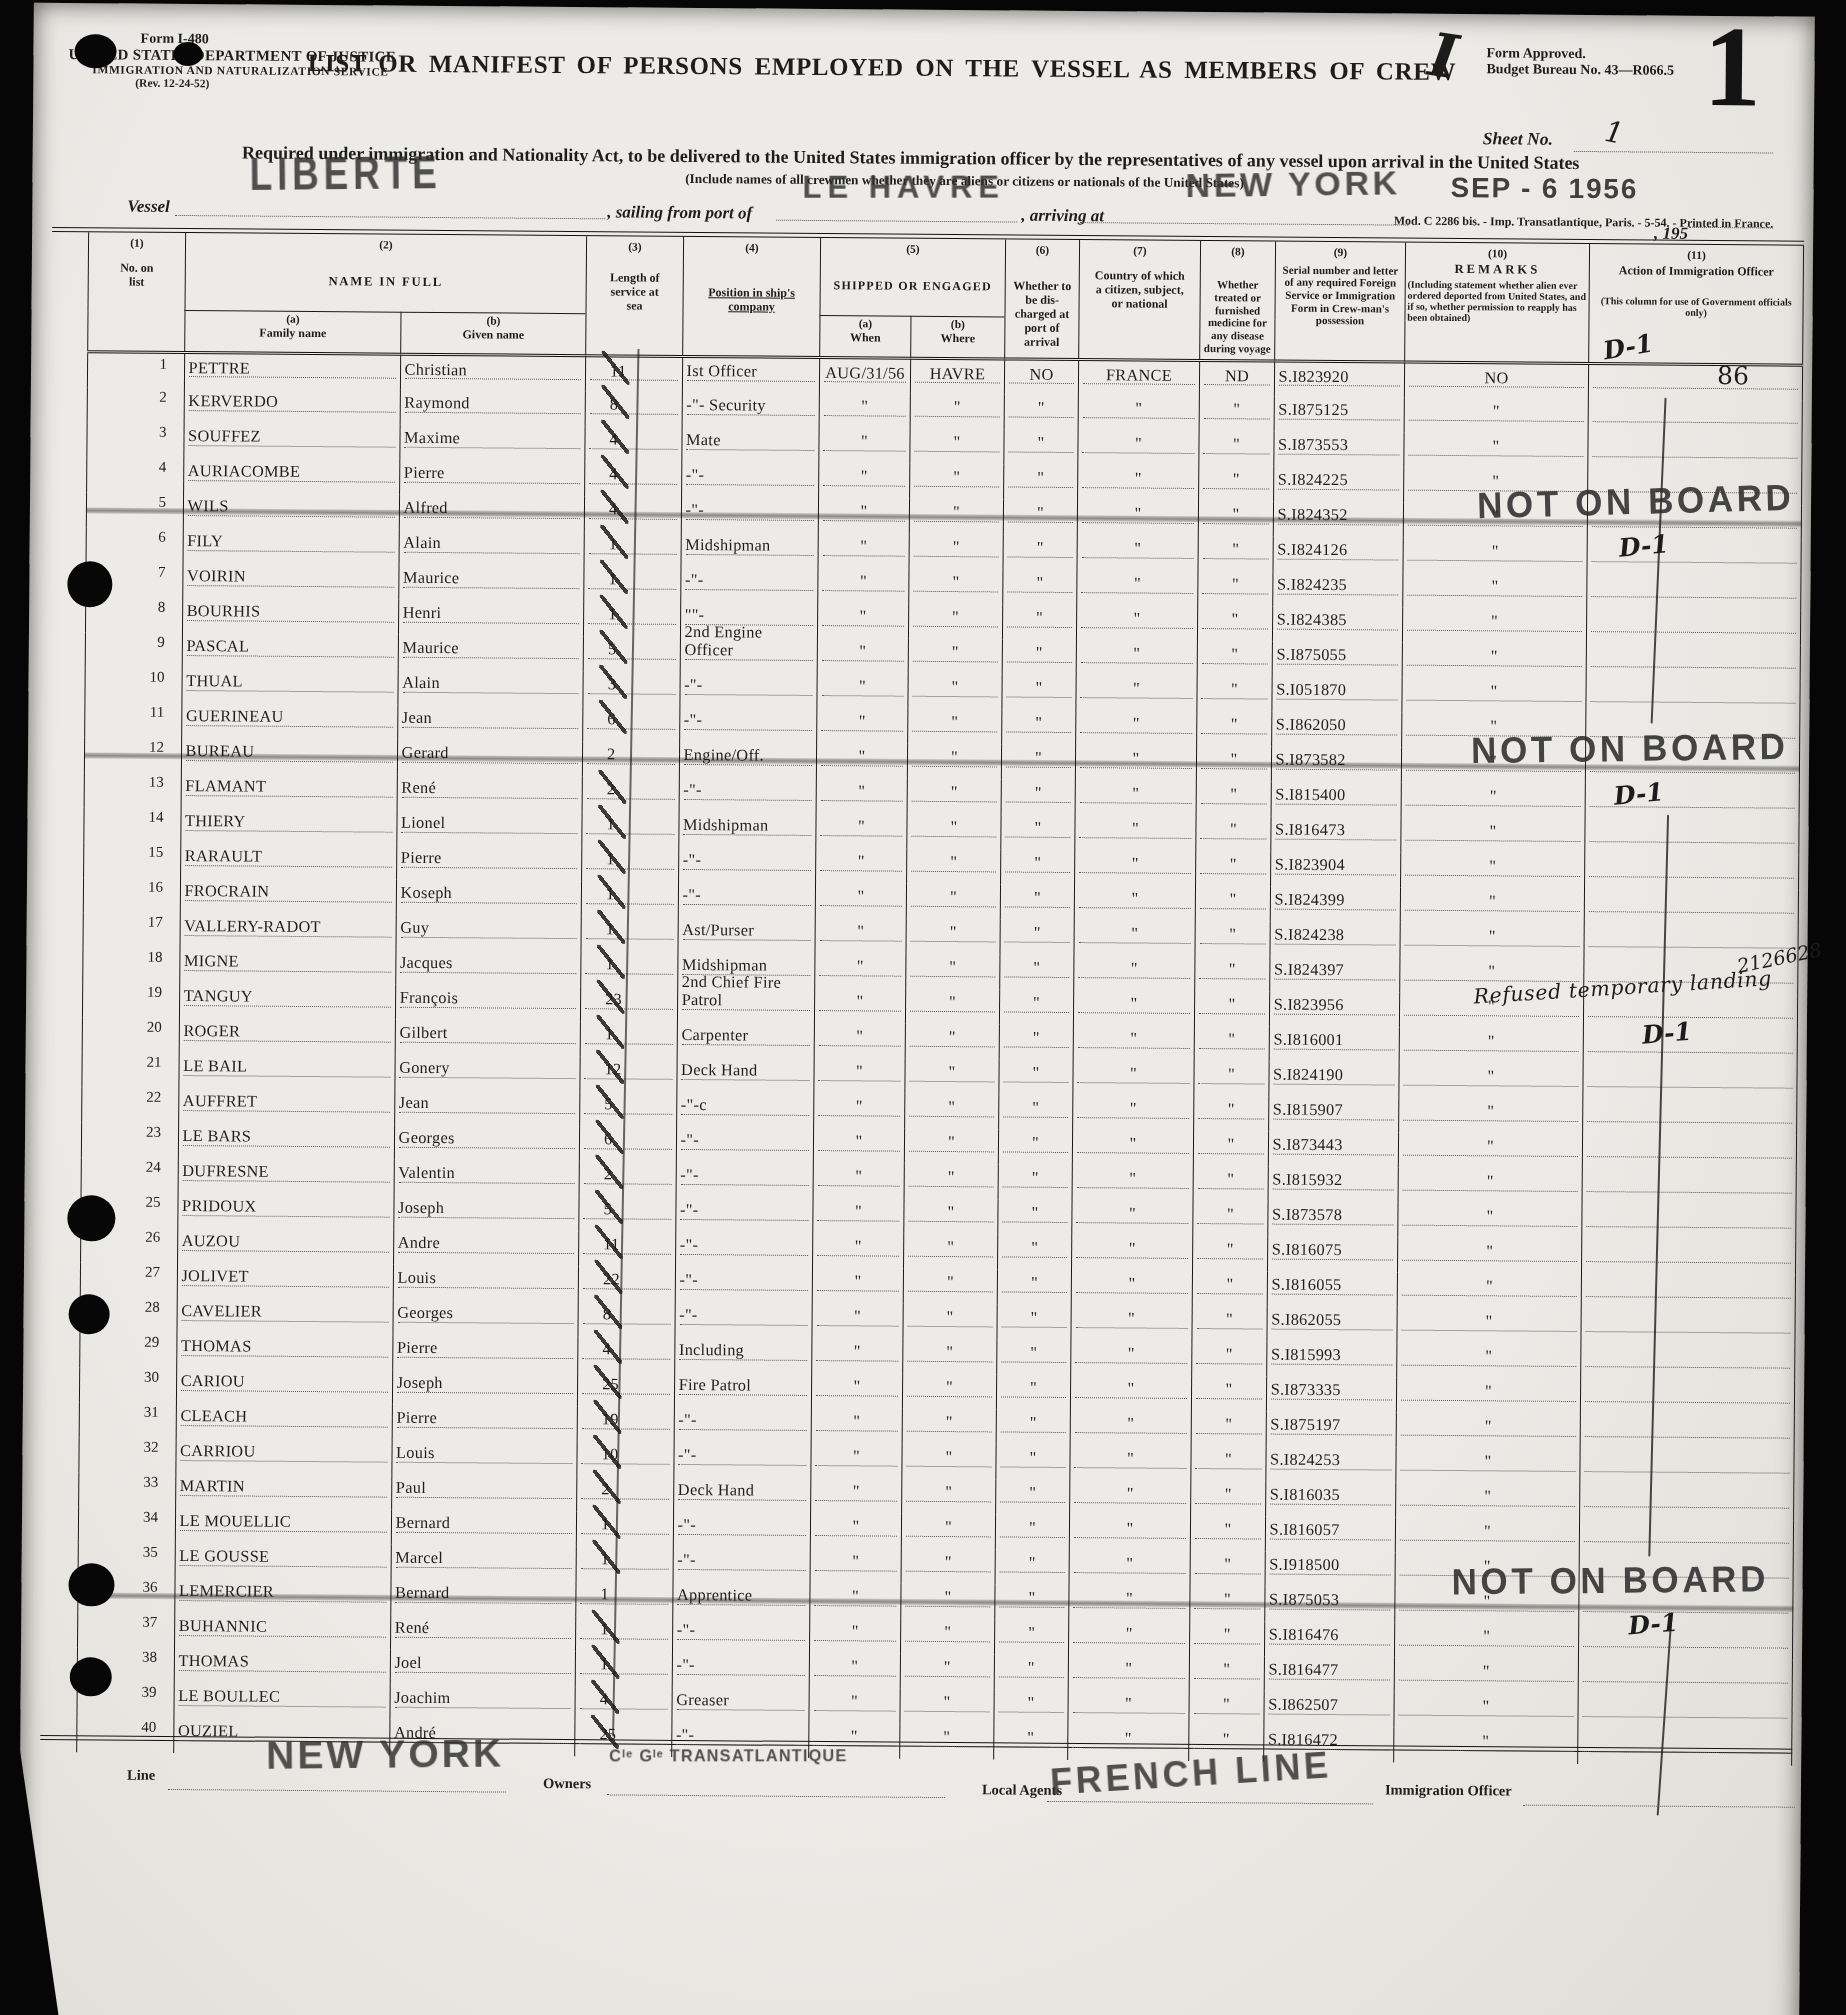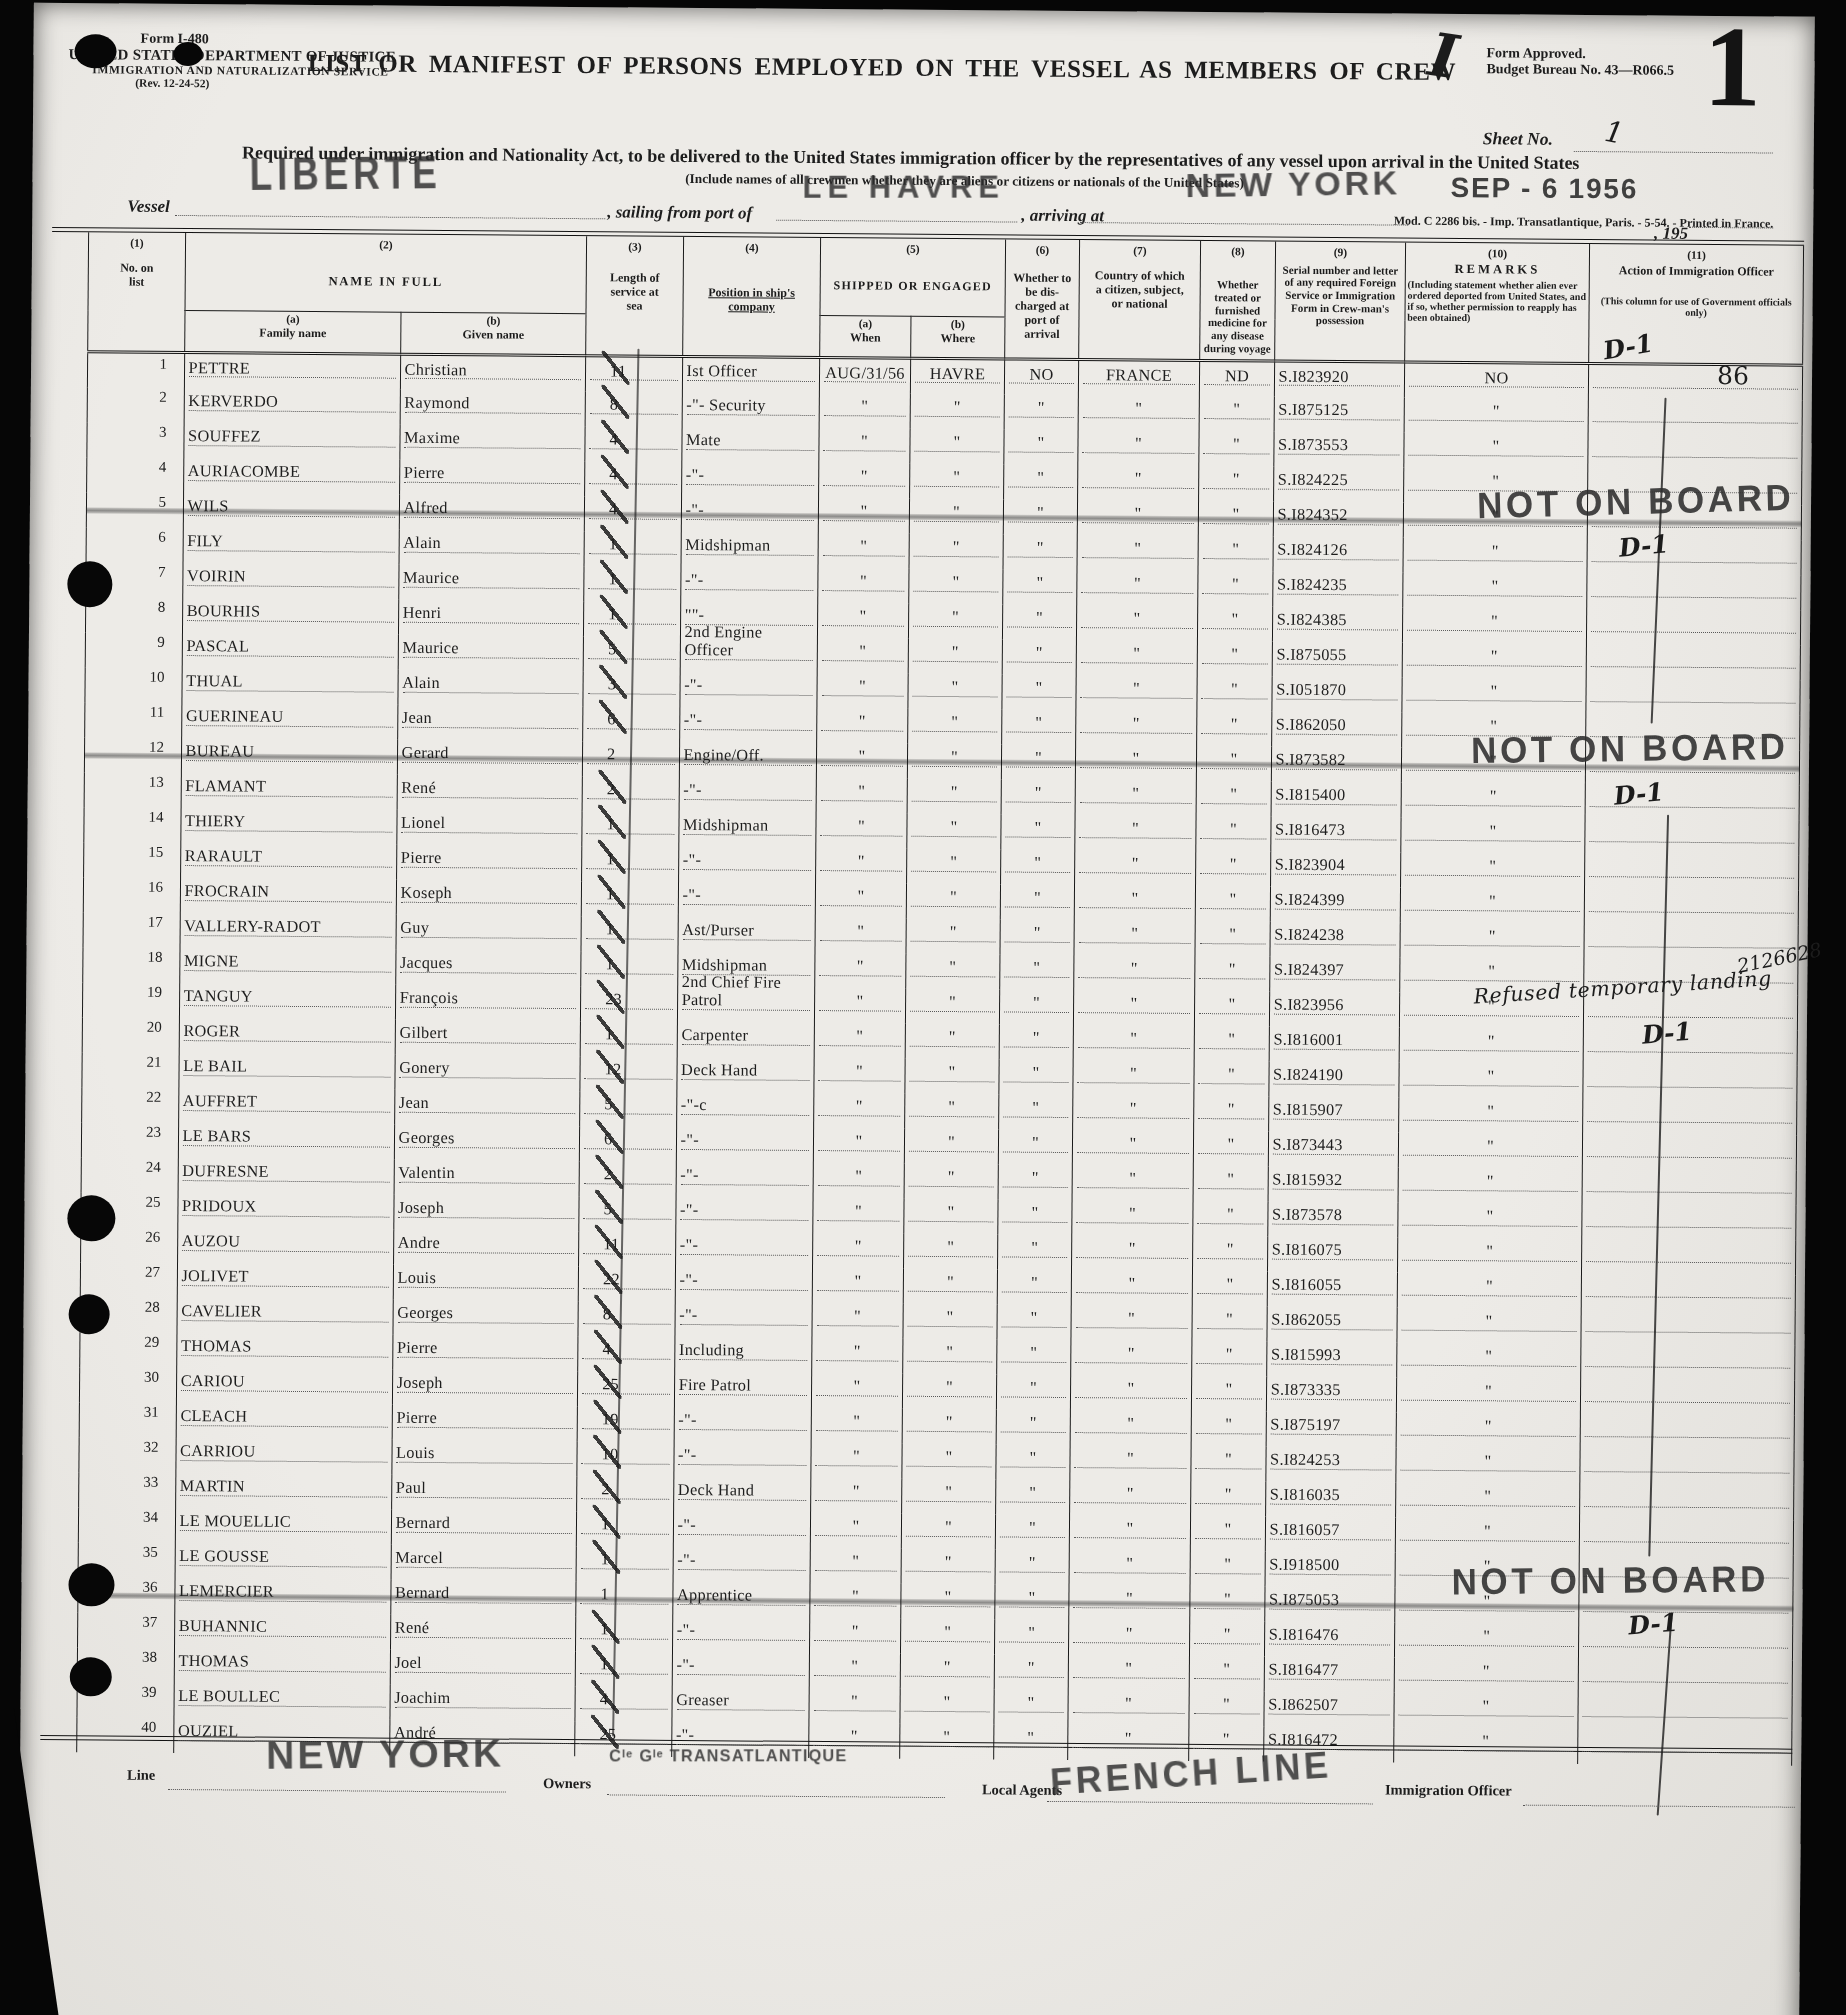--- a/index.html
+++ b/index.html
@@ -188,21 +188,21 @@
         <th rowspan="2">
           <div class="hnum">(4)</div>
           <div class="hlbl" style="margin-top:29px;text-decoration:underline;">Position in ship's company</div>
         </th>
         <th colspan="2">
           <div class="hnum">(5)</div>
           <div class="hlbl" style="letter-spacing:1.2px;margin-top:20.5px;">SHIPPED OR ENGAGED</div>
         </th>
         <th rowspan="2">
           <div class="hnum">(6)</div>
-          <div class="hlbl" style="margin-top:12px;">Whether to be dis- charged at port of arrival</div>
+          <div class="hlbl" style="margin-top:20px;">Whether to be dis- charged at port of arrival</div>
         </th>
         <th rowspan="2">
           <div class="hnum">(7)</div>
           <div class="hlbl" style="width:91px;margin:8.4px auto 0;">Country of which a citizen, subject, or national</div>
         </th>
         <th rowspan="2">
           <div class="hnum">(8)</div>
           <div class="hlbl" style="font-size:11px;line-height:12.7px;margin-top:18px;">Whether treated or furnished medicine for any disease during voyage</div>
         </th>
         <th rowspan="2">

